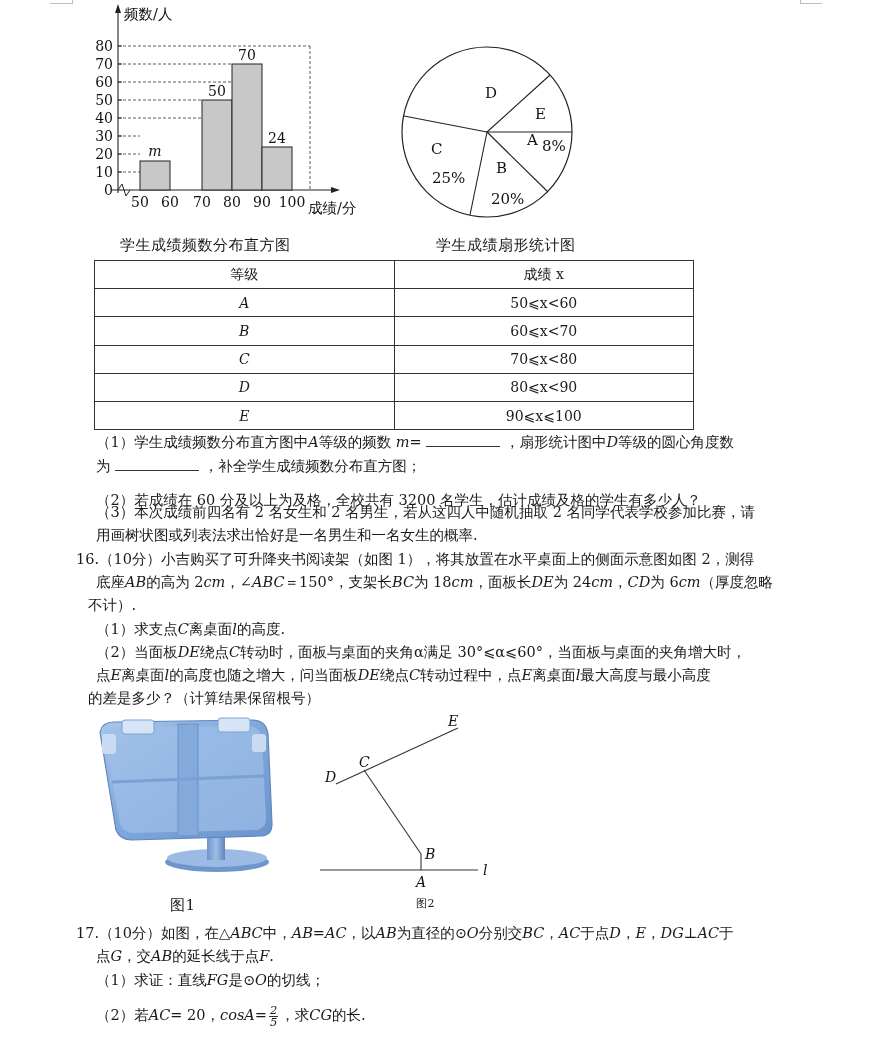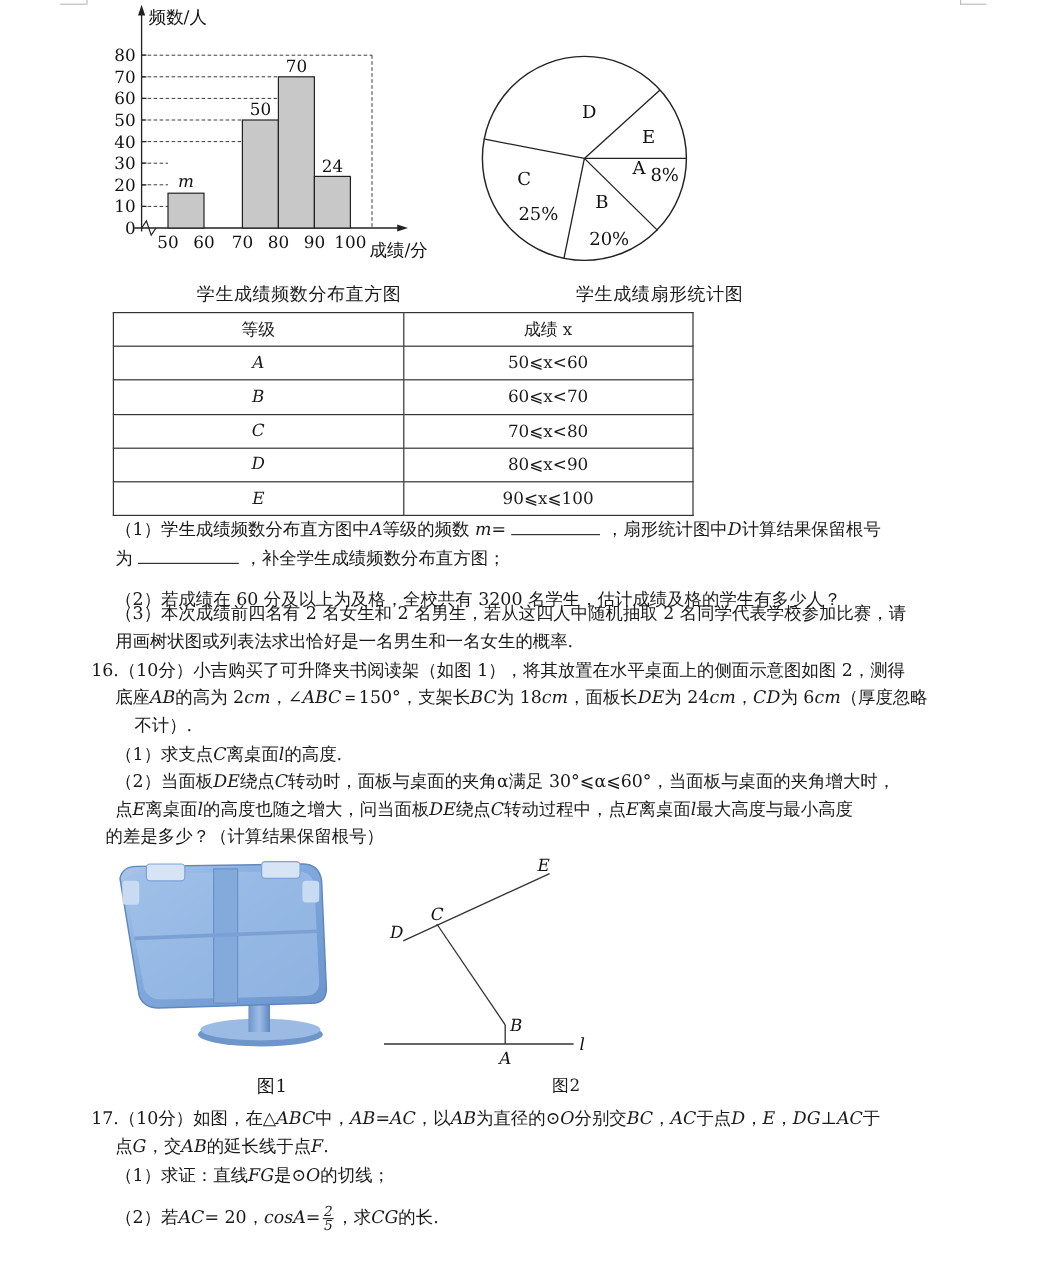--- a/index.html
+++ b/index.html
@@ -2,22 +2,22 @@
 <html><head>
 <meta charset="utf-8">
 <style>
   html, body { margin:0; padding:0; background:#ffffff; }
   body { width:870px; height:1053px; position:relative; overflow:hidden;
          font-family:"DejaVu Serif","Liberation Serif",serif; color:#1a1a1a; font-size:14.5px; }
   .abs { position:absolute; }
   .corner { position:absolute; width:22px; height:1px; background:#bdbdbd; }
   .corner-v { position:absolute; width:1px; height:4px; background:#bdbdbd; }
   svg text { font-family:"DejaVu Serif","Liberation Serif",serif; }
-  .caption { position:absolute; font-size:15px; letter-spacing:0.5px;margin-left:44px; }
-  table.grade { position:absolute; left:94px; top:260px; width:484px; border-collapse:collapse; font-size:14px; }
+  .caption { position:absolute; font-size:15px; letter-spacing:0.5px; }
+  table.grade { position:absolute; left:94px; top:260px; width:600px; border-collapse:collapse; font-size:14px; }
   table.grade td { border:1px solid #333; height:27.2px; padding:0; text-align:center; width:50%; }
   table.grade td.g { font-style:italic; }
   .line { position:absolute; white-space:nowrap; font-size:14.5px; line-height:23px; }
   .it { font-style:italic; }
   .blank { display:inline-block; border-bottom:1px solid #333; vertical-align:baseline; height:14px; }
   .frac { display:inline-block; vertical-align:middle; text-align:center; font-style:italic; font-size:11.5px; line-height:11px; margin:0 2px; }
   .frac span { display:block; }
   .frac .num { border-bottom:1px solid #333; padding:0 1px; }
 </style>
 </head>
@@ -148,36 +148,36 @@
         <td class="g">E</td>
         <td>90⩽x⩽100</td>
       </tr>
 </tbody>
   </table>
 
 <div class="line" style="left:96px;top:431px;">
   <span>（1）学生成绩频数分布直方图中</span><span class="it">A</span><span>等级的频数</span>
   <span class="it">m</span><span>=</span>
   <span class="blank" style="width:74px;"></span>
-  <span>，扇形统计图中</span><span class="it">D</span><span>计算结果保留根号</span>
+  <span>，扇形统计图中</span><span class="it">D</span><span>等级的圆心角度数</span>
 </div>
 <div class="line" style="left:96px;top:455px;">
   <span>为</span>
   <span class="blank" style="width:84px;"></span>
   <span>，补全学生成绩频数分布直方图；</span>
 </div>
 <div class="line" style="left:96px;top:478px;margin-top:11px;">（2）若成绩在 60 分及以上为及格，全校共有 3200 名学生，估计成绩及格的学生有多少人？</div>
 <div class="line" style="left:96px;top:501px;">（3）本次成绩前四名有 2 名女生和 2 名男生，若从这四人中随机抽取 2 名同学代表学校参加比赛，请</div>
 <div class="line" style="left:96px;top:524px;">用画树状图或列表法求出恰好是一名男生和一名女生的概率.</div>
 
 <div class="line" style="left:76px;top:548px;">16.（10分）小吉购买了可升降夹书阅读架（如图 1），将其放置在水平桌面上的侧面示意图如图 2，测得</div>
 <div class="line" style="left:96px;top:571px;">
   <span>底座</span><span class="it">AB</span><span>的高为 2</span><span class="it">cm</span><span>，∠</span><span class="it">ABC</span><span>＝150°，支架长</span><span class="it">BC</span><span>为 18</span><span class="it">cm</span><span>，面板长</span><span class="it">DE</span><span>为 24</span><span class="it">cm</span><span>，</span><span class="it">CD</span><span>为 6</span><span class="it">cm</span><span>（厚度忽略</span>
 </div>
-<div class="line" style="left:112px;top:594px;">不计）.</div>
+<div class="line" style="left:88px;top:594px;">不计）.</div>
 <div class="line" style="left:96px;top:618px;">
   <span>（1）求支点</span><span class="it">C</span><span>离桌面</span><span class="it">l</span><span>的高度.</span>
 </div>
 <div class="line" style="left:96px;top:641px;">
   <span>（2）当面板</span><span class="it">DE</span><span>绕点</span><span class="it">C</span><span>转动时，面板与桌面的夹角α满足 30°⩽α⩽60°，当面板与桌面的夹角增大时，</span>
 </div>
 <div class="line" style="left:96px;top:664px;">
   <span>点</span><span class="it">E</span><span>离桌面</span><span class="it">l</span><span>的高度也随之增大，问当面板</span><span class="it">DE</span><span>绕点</span><span class="it">C</span><span>转动过程中，点</span><span class="it">E</span><span>离桌面</span><span class="it">l</span><span>最大高度与最小高度</span>
 </div>
 <div class="line" style="left:88px;top:687px;">的差是多少？（计算结果保留根号）</div>
@@ -224,21 +224,21 @@
   <line x1="16" y1="74" x2="138" y2="18" stroke="#333" stroke-width="1.1"></line>
   <g font-size="14" font-style="italic" fill="#111">
     <text x="128" y="16">E</text>
     <text x="39" y="57">C</text>
     <text x="5" y="72">D</text>
     <text x="105" y="149">B</text>
     <text x="96" y="177">A</text>
     <text x="163" y="165">l</text>
   </g>
 </svg>
-<div class="caption" style="left:416px;top:896px;font-size:14px;text-align:center;">图2</div>
+<div class="caption" style="left:416px;top:896px;font-size:11px;text-align:center;">图2</div>
 
 <div class="line" style="left:76px;top:922px;">
   <span>17.（10分）如图，在△</span><span class="it">ABC</span><span>中，</span><span class="it">AB</span><span>=</span><span class="it">AC</span><span>，以</span><span class="it">AB</span><span>为直径的⊙</span><span class="it">O</span><span>分别交</span><span class="it">BC</span><span>，</span><span class="it">AC</span><span>于点</span><span class="it">D</span><span>，</span><span class="it">E</span><span>，</span><span class="it">DG</span><span>⊥</span><span class="it">AC</span><span>于</span>
 </div>
 <div class="line" style="left:96px;top:945px;">
   <span>点</span><span class="it">G</span><span>，交</span><span class="it">AB</span><span>的延长线于点</span><span class="it">F</span><span>.</span>
 </div>
 <div class="line" style="left:96px;top:969px;">
   <span>（1）求证：直线</span><span class="it">FG</span><span>是⊙</span><span class="it">O</span><span>的切线；</span>
 </div>

